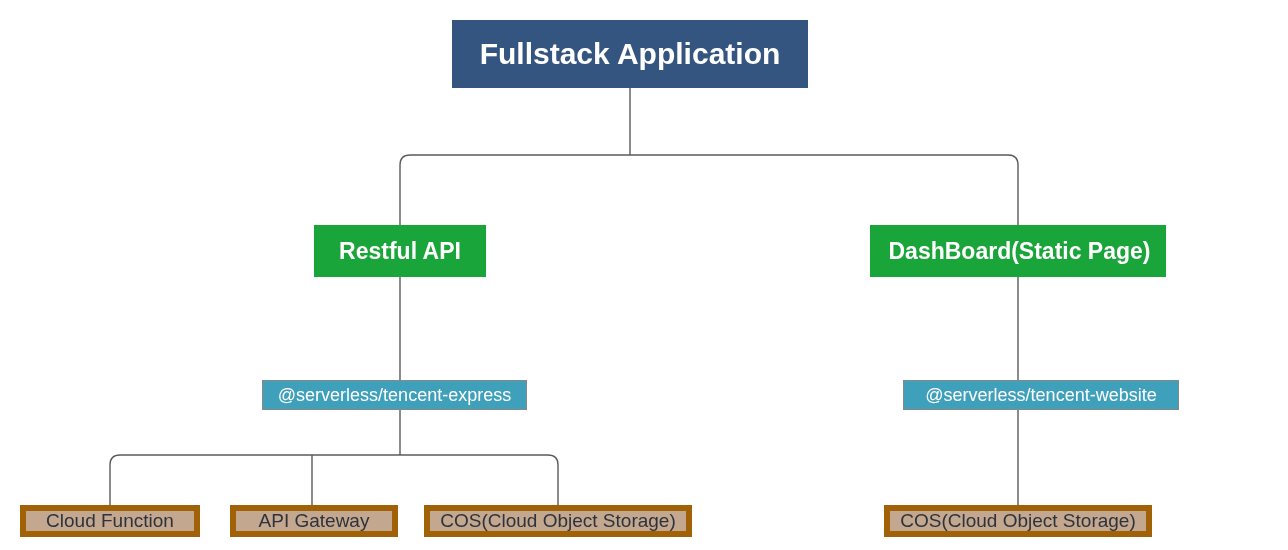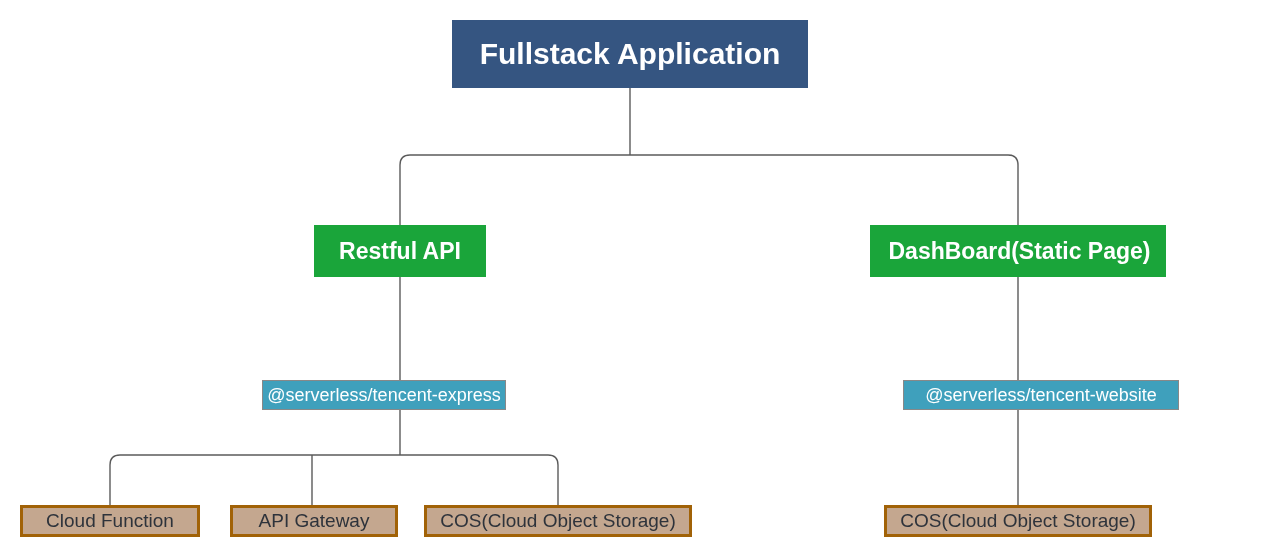--- a/index.html
+++ b/index.html
@@ -50,21 +50,21 @@
     background: #3fa0bc;
     font-size: 18px;
     border: 1px solid #888888;
     height: 30px;
     padding: 0 10px;
   }
   .leaf-node {
     background: #c4a78f;
     color: #2e333b;
     font-size: 19px;
-    border: 3px solid #a16207;
+    border: 6px solid #a16207;
     height: 32px;
     padding: 0 12px;
   }
 </style>
 </head>
 <body>
 
 <div class="canvas">
 
   <svg class="connectors" viewBox="0 0 1288 550">
@@ -88,21 +88,21 @@
       <path d="M 1018 410 V 505"></path>
     </g>
   </svg>
 
   <div class="node root-node" style="left:452px; top:20px; width:356px;">Fullstack Application</div>
 
   <div class="node category-node" style="left:314px; top:225px; width:172px;">Restful API</div>
 
   <div class="node category-node" style="left:870px; top:225px; width:296px;padding-left:19px;">DashBoard(Static Page)</div>
 
-  <div class="node package-node" style="left:262px; top:380px; width:244px;">@serverless/tencent-express</div>
+  <div class="node package-node" style="left:262px; top:380px; width:265px;">@serverless/tencent-express</div>
 
   <div class="node package-node" style="left:880px; top:380px; width:276px;margin-left:23px;">@serverless/tencent-website</div>
 
   <div class="node leaf-node" style="left:20px; top:505px; width:180px;">Cloud Function</div>
 
   <div class="node leaf-node" style="left:230px; top:505px; width:168px;">API Gateway</div>
 
   <div class="node leaf-node" style="left:424px; top:505px; width:268px;">COS(Cloud Object Storage)</div>
 
   <div class="node leaf-node" style="left:884px; top:505px; width:268px;">COS(Cloud Object Storage)</div>

